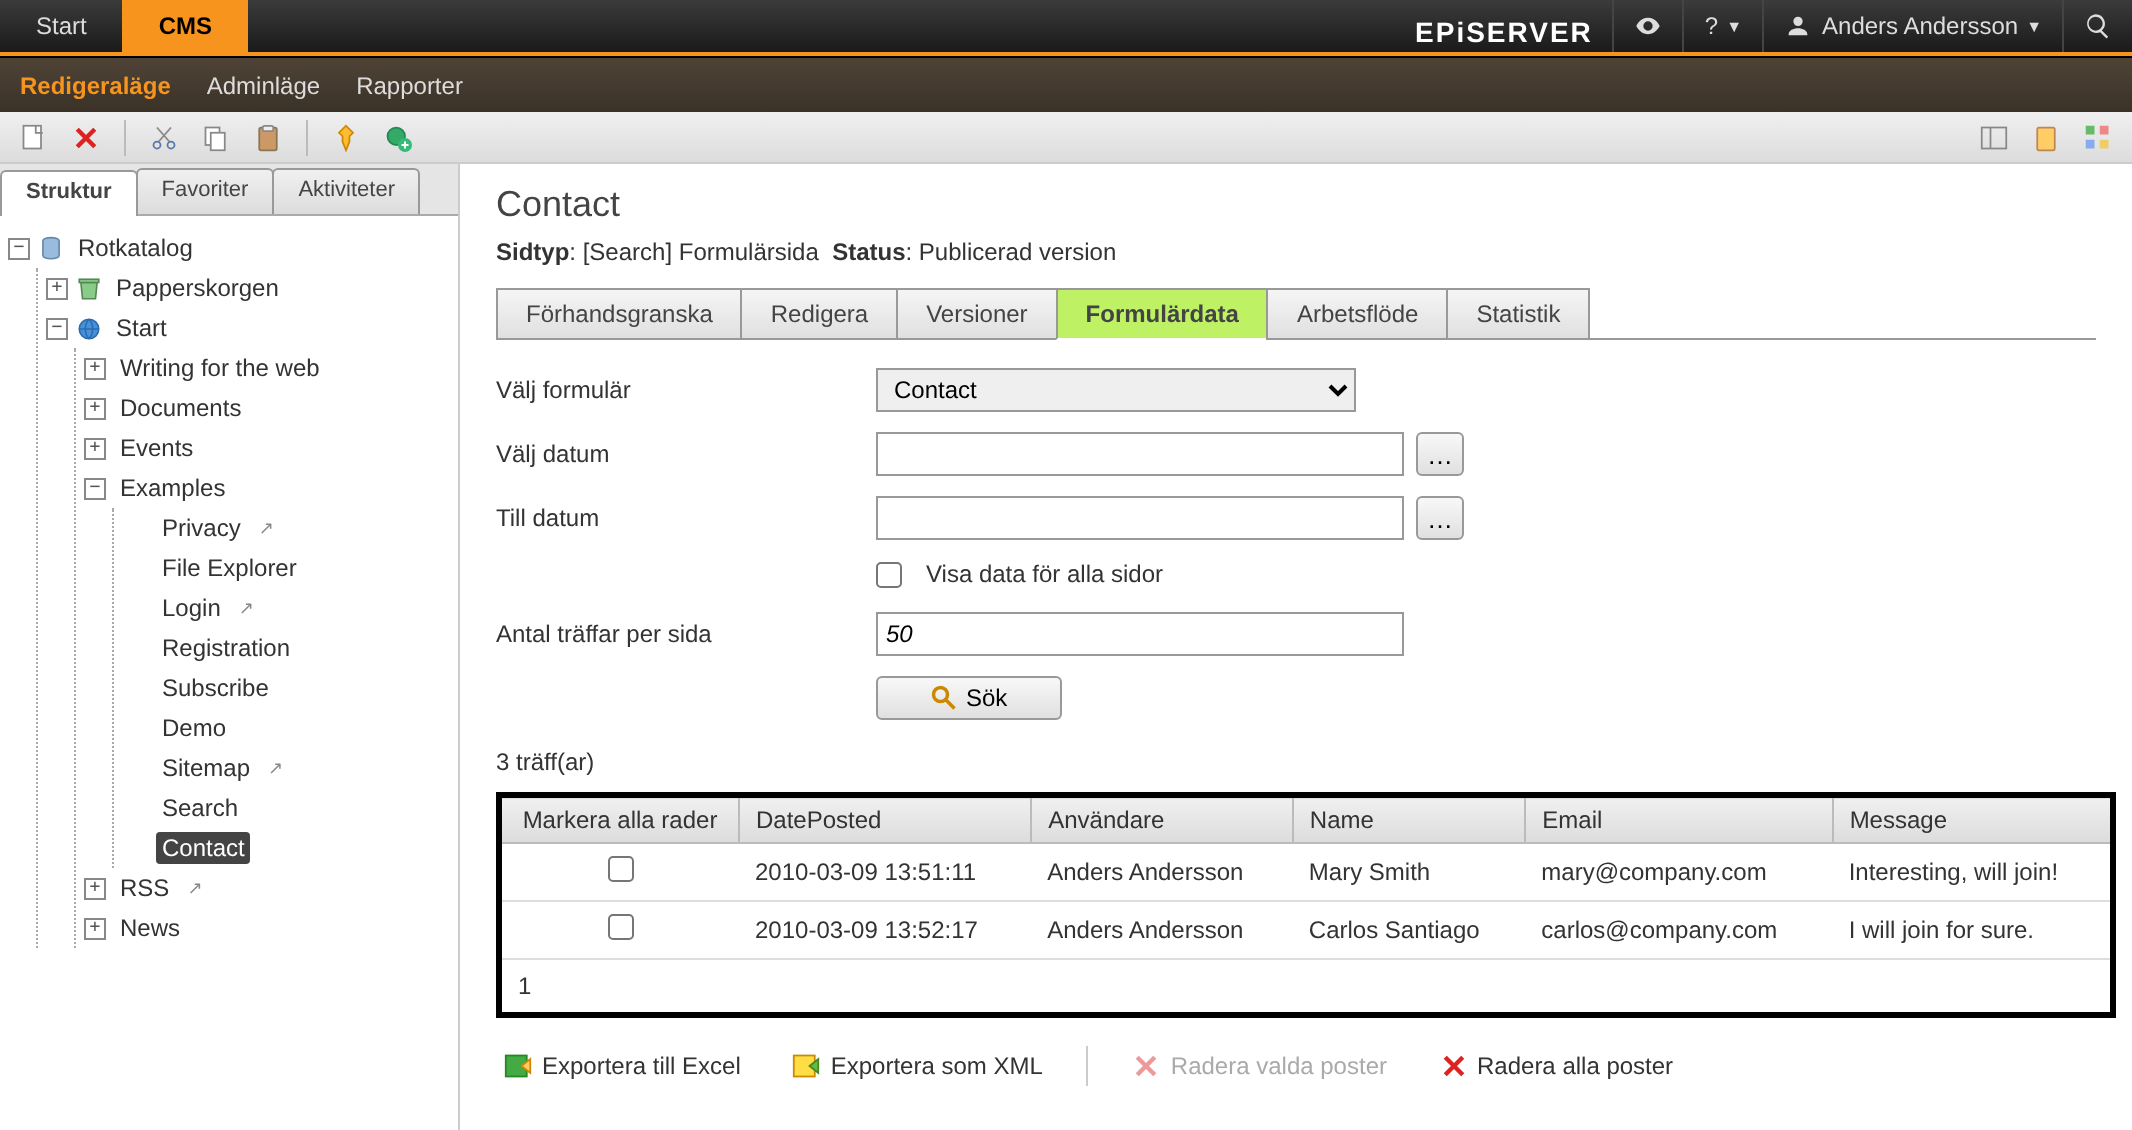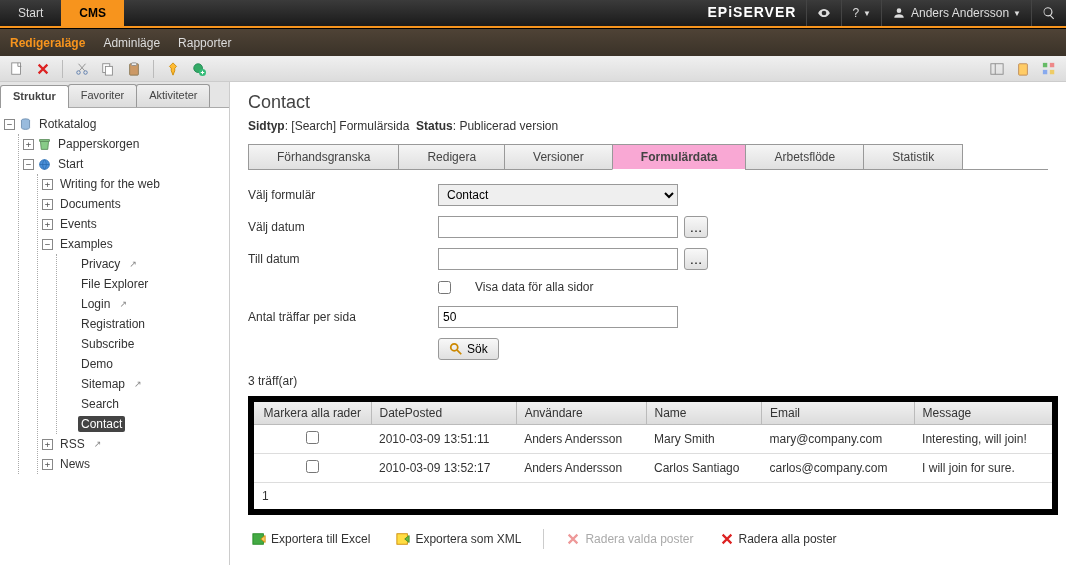--- a/index.html
+++ b/index.html
@@ -3,21 +3,21 @@
 <meta charset="utf-8">
 <style>
   * { box-sizing: border-box; margin: 0; padding: 0; }
   body { font-family: Arial, Helvetica, sans-serif; font-size: 12px; color: #333; background: #fff; width: 1066px; height: 565px; overflow: hidden; }
   
   
   .topbar { height: 28px; background: linear-gradient(#3b3b3b, #1a1a1a); display: flex; align-items: stretch; color: #fff; border-bottom: 2px solid #f7941d; }
   .topbar .tab { padding: 0 18px; display: flex; align-items: center; font-size: 12px; color: #ddd; cursor: pointer; }
   .topbar .tab.active { background: #f7941d; color: #000; font-weight: bold; }
   .topbar .spacer { flex: 1; }
-  .topbar .brand { font-family: Arial; font-weight: bold; letter-spacing: 1px; font-size: 14px; display: flex; align-items: flex-start; padding: 4px 10px; color: #fff; }
+  .topbar .brand { font-family: Arial; font-weight: bold; letter-spacing: 1px; font-size: 14px; display: flex; align-items: center; padding: 16px 10px; color: #fff; }
   .topbar .right-item { display: flex; align-items: center; padding: 0 10px; border-left: 1px solid #444; color: #ddd; cursor: pointer; }
   .topbar .right-item .dd { margin-left: 4px; font-size: 8px; }
   .topbar svg { width: 14px; height: 14px; fill: #ddd; }
   
   
   .menubar { height: 28px; background: linear-gradient(#4f4336, #3a3228); display: flex; align-items: center; padding: 0 10px; gap: 18px; border-top: 1px solid #000; }
   .menubar a { color: #ddd; font-size: 12px; cursor: pointer; }
   .menubar a.active { color: #f7941d; font-weight: bold; }
   
   
@@ -44,35 +44,35 @@
   .children { margin-left: 14px; border-left: 1px dotted #aaa; padding-left: 4px; }
   .ext-icon { font-size: 9px; color: #888; margin-left: 2px; }
   
   
   .content { flex: 1; padding: 10px 18px; overflow-y: auto; position: relative; }
   .content h1 { font-size: 18px; font-weight: normal; color: #444; margin-bottom: 6px; }
   .meta-line { margin-bottom: 10px; font-size: 12px; }
   .meta-line b { font-weight: bold; }
   
   .page-tabs { display: flex; border-bottom: 1px solid #999; margin-bottom: 14px; }
-  .page-tab { padding: 5px 28px; border: 1px solid #999; background: linear-gradient(#f5f5f5,#e0e0e0); margin-right: -1px; font-size: 12px; cursor: pointer; position: relative; top: 1px; color: #444; }
-  .page-tab.active { background: #f9a8d4; border-bottom-color: #fff; font-weight: bold; }
+  .page-tab { padding: 5px 14px; border: 1px solid #999; background: linear-gradient(#f5f5f5,#e0e0e0); margin-right: -1px; font-size: 12px; cursor: pointer; position: relative; top: 1px; color: #444; }
+  .page-tab.active { background: #bef264; border-bottom-color: #fff; font-weight: bold; }
   
   .form-row { display: flex; align-items: center; margin-bottom: 10px; }
   .form-row label { width: 190px; font-size: 12px; }
   .form-row select, .form-row input[type=text] { border: 1px solid #999; padding: 2px 4px; font-size: 12px; height: 22px; }
   .form-row select { width: 240px; }
-  .form-row input[type=text] { width: 240px; }
+  .form-row input[type=text] { width: 264px; font-style: italic; }
   .small-btn { margin-left: 6px; width: 24px; height: 22px; border: 1px solid #999; background: linear-gradient(#f8f8f8,#e0e0e0); border-radius: 3px; cursor: pointer; font-size: 13px; display: inline-flex; align-items: center; justify-content: center; }
-  .checkbox-row { display: flex; align-items: center; gap: 24px; margin-left: 190px; margin-bottom: 12px; }
-  .action-btn { border: 1px solid #999; background: linear-gradient(#f8f8f8,#e0e0e0); border-radius: 3px; padding: 3px 10px; font-size: 12px; cursor: pointer; display: inline-flex; align-items: center; gap: 4px; margin-left: 190px; }
+  .checkbox-row { display: flex; align-items: center; gap: 12px; margin-left: 190px; margin-bottom: 12px; }
+  .action-btn { border: 1px solid #999; background: linear-gradient(#f8f8f8,#e0e0e0); border-radius: 3px; padding: 3px 26px; font-size: 12px; cursor: pointer; display: inline-flex; align-items: center; gap: 4px; margin-left: 190px; }
   
   .hits { margin: 14px 0 8px; font-size: 12px; }
   
-  table.data { width: 810px; border-collapse: collapse; border: 6px solid #000000; font-size: 12px; }
+  table.data { width: 810px; border-collapse: collapse; border: 3px solid #000000; font-size: 12px; }
   table.data th { background: linear-gradient(#f0f0f0,#dcdcdc); border: 1px solid #bbb; text-align: left; padding: 4px 8px; font-weight: normal; color: #333; }
   table.data td { border: 1px solid #ddd; padding: 6px 8px; border-left: none; border-right: none; }
   table.data tr + tr td { border-top: 1px solid #ddd; }
   table.data td:first-child, table.data th:first-child { text-align: center; width: 120px; }
   .pager-row td { padding: 6px 8px; }
   
   .bottom-actions { display: flex; gap: 18px; margin-top: 14px; align-items: center; }
   .bottom-actions .ba { display: flex; align-items: center; gap: 5px; font-size: 12px; cursor: pointer; padding: 3px 4px; }
   .bottom-actions .ba.disabled { color: #aaa; cursor: default; }
   .bottom-actions .vsep { width: 1px; height: 20px; background: #ccc; }

